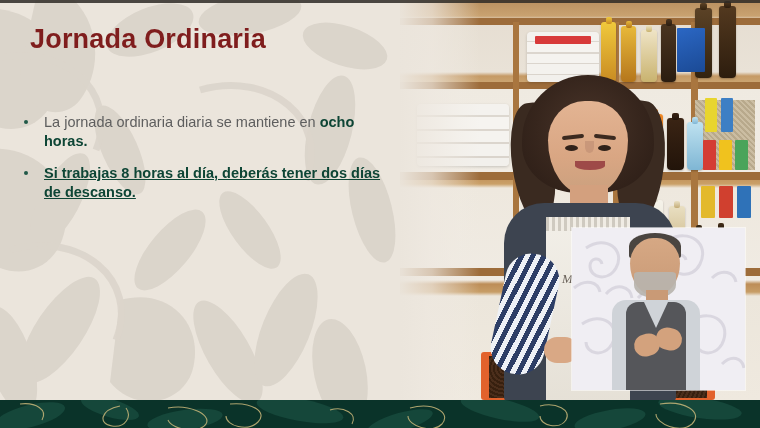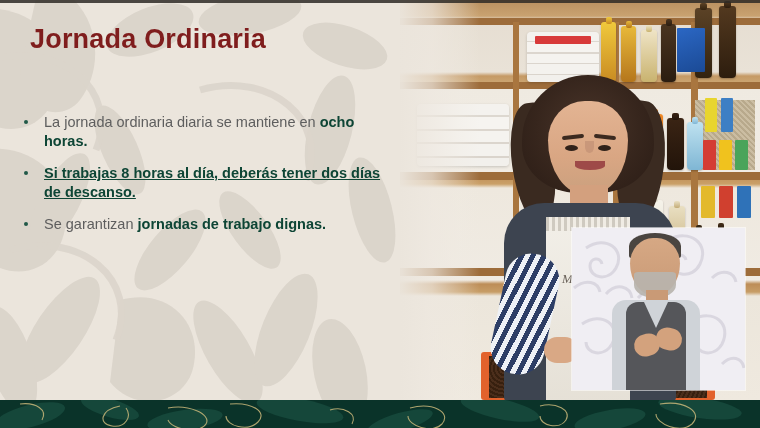--- a/index.html
+++ b/index.html
@@ -223,21 +223,20 @@
     </svg>
   </div>
 
   <div id="toprule"></div>
 
   <div id="title">Jornada Ordinaria</div>
 
   <div id="bullets">
     <div class="bullet"><span>La jornada ordinaria diaria se mantiene en </span><b>ocho horas.</b></div>
     <div class="bullet allbold"><b>Si trabajas 8 horas al día, deberás tener dos días de descanso.</b></div>
-    <div class="bullet"><span>Se garantizan </span><b>jornadas de trabajo dignas.</b></div>
   </div>
 
   <div id="interp" title="Intérprete de Lengua de Señas Mexicana, hombre con chaleco gris sobre fondo claro con motivos florales">
     <svg class="swirlbg" viewBox="0 0 173 162" preserveAspectRatio="none">
       <rect width="173" height="162" fill="#f0eef3"></rect>
       <g fill="none" stroke="#dad7e0" stroke-width="3">
         <path d="M14 20 C34 6 54 22 44 40 C36 54 18 50 18 38 C18 30 28 28 30 36"></path>
         <path d="M96 12 C118 0 138 16 128 36 C120 52 100 48 100 34 C100 26 112 24 114 32"></path>
         <path d="M10 96 C30 82 50 98 40 116 C32 130 14 126 14 114"></path>
         <path d="M120 92 C142 80 160 96 150 116 C142 130 124 126 124 114"></path>

